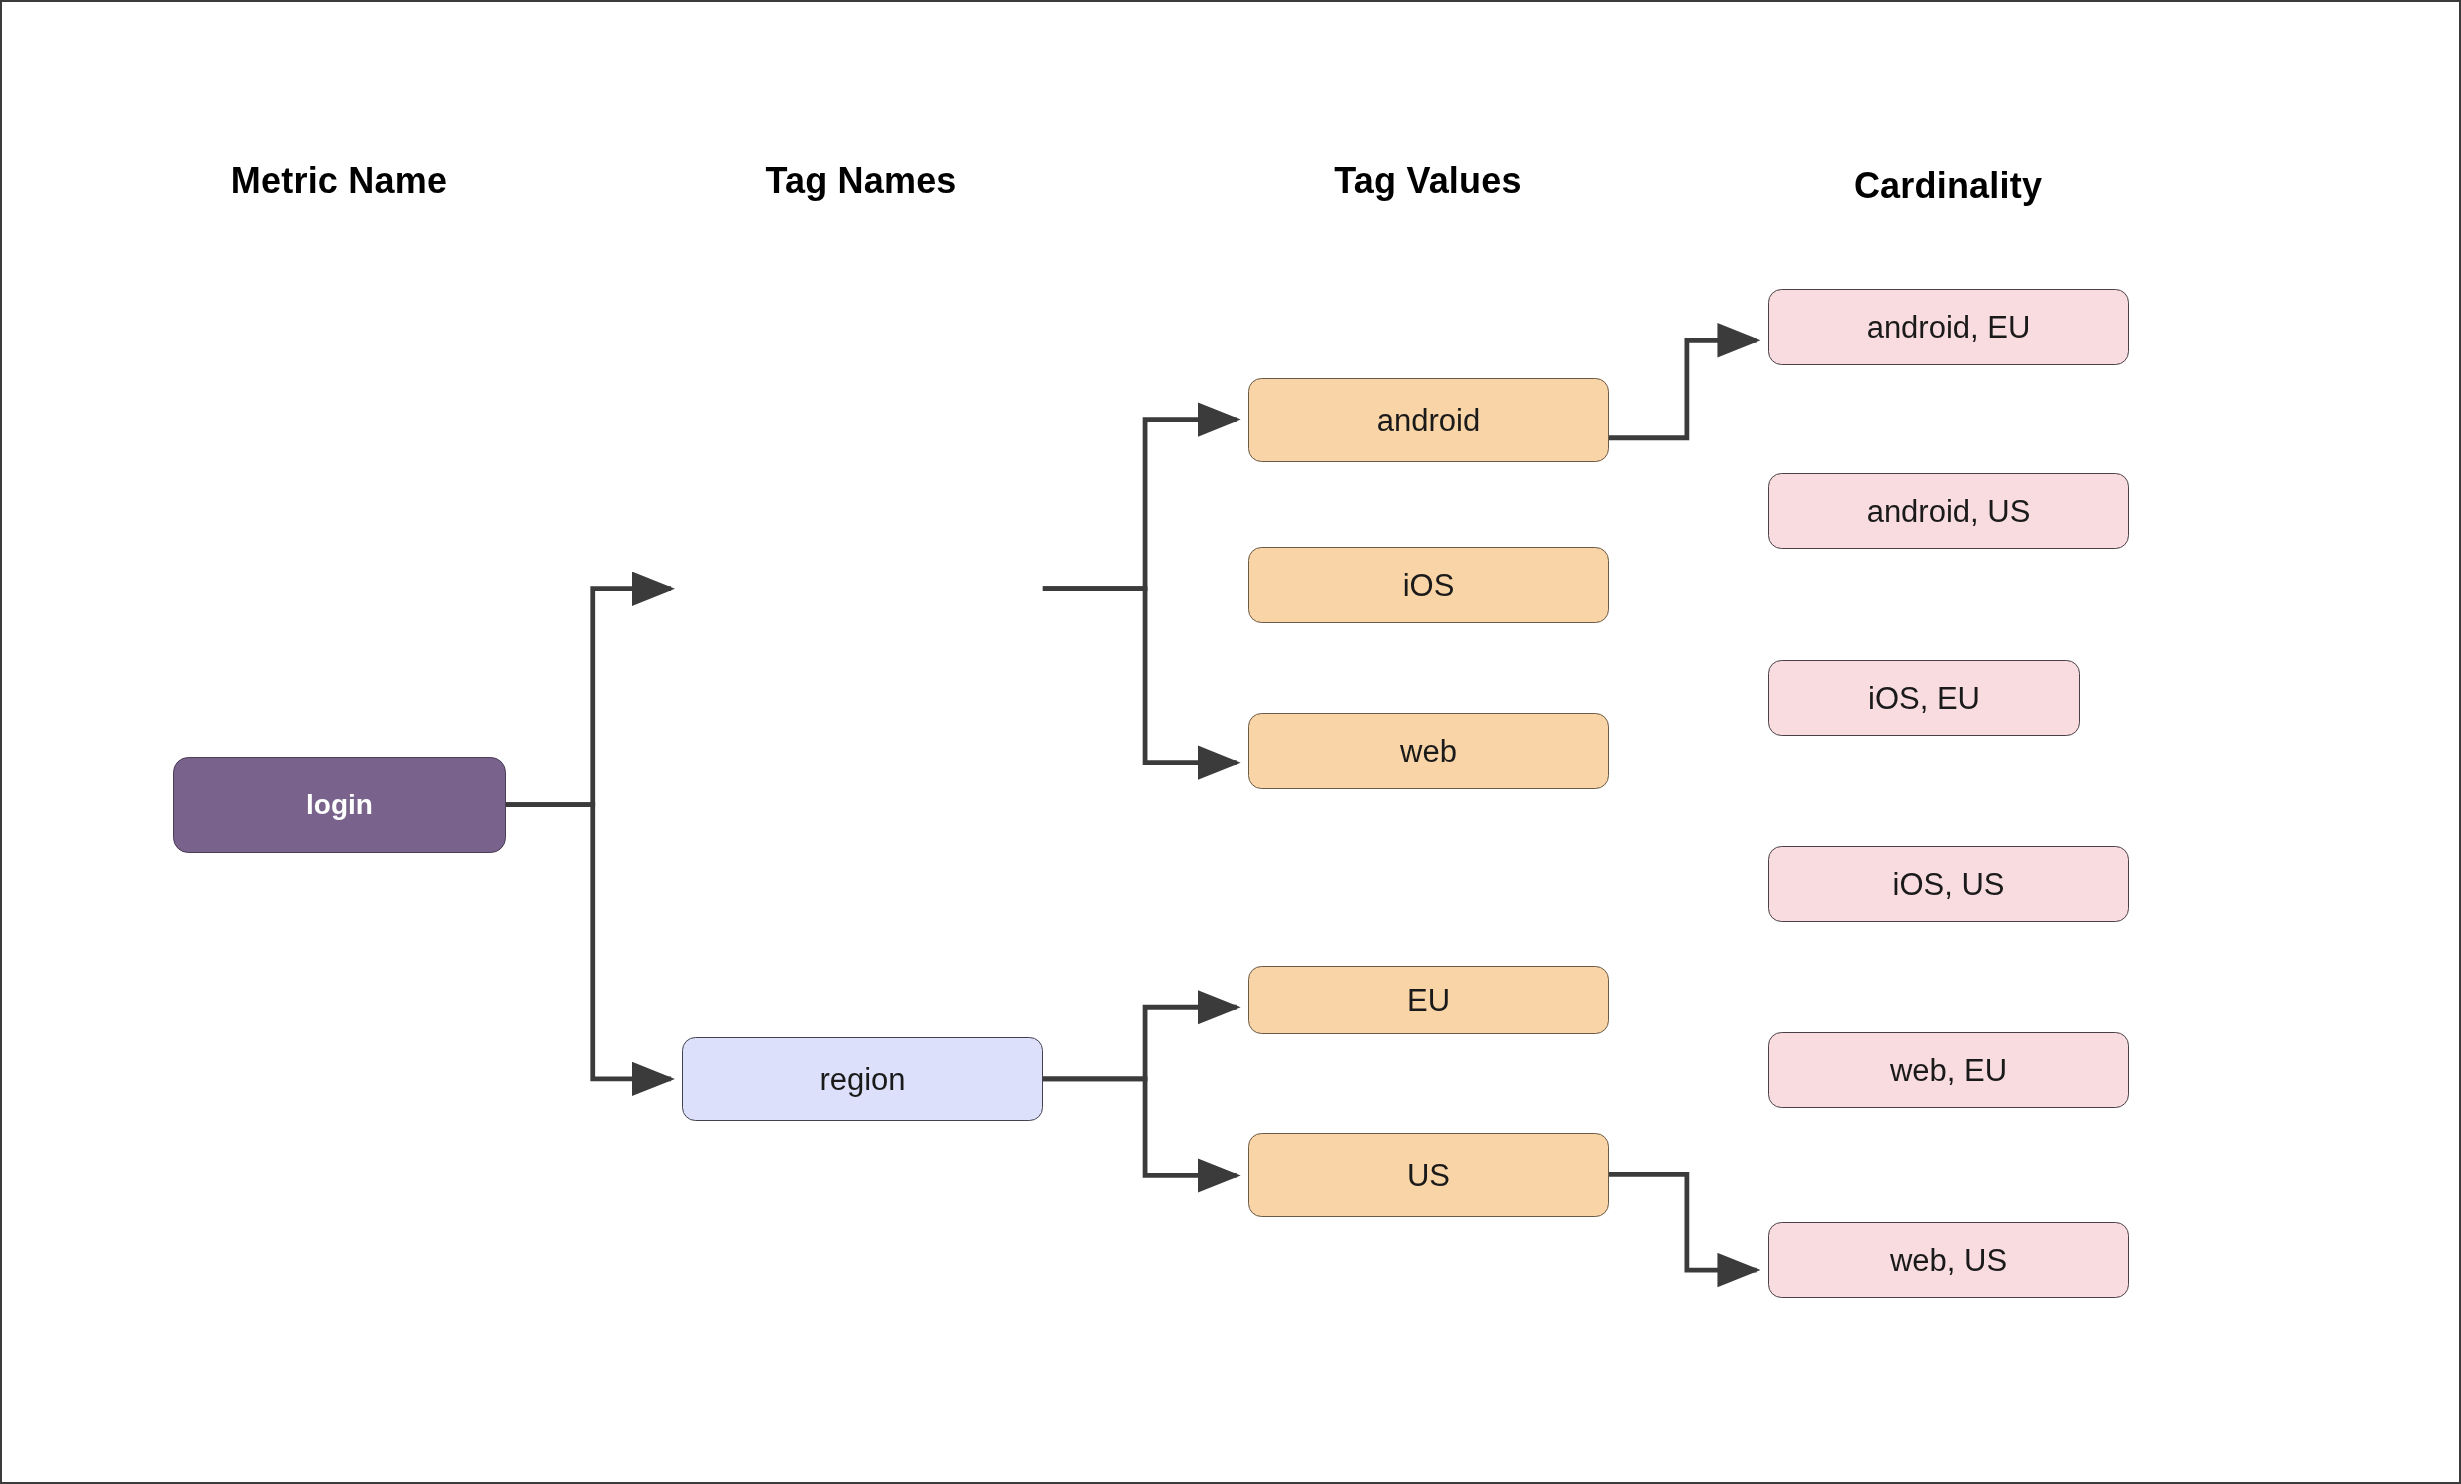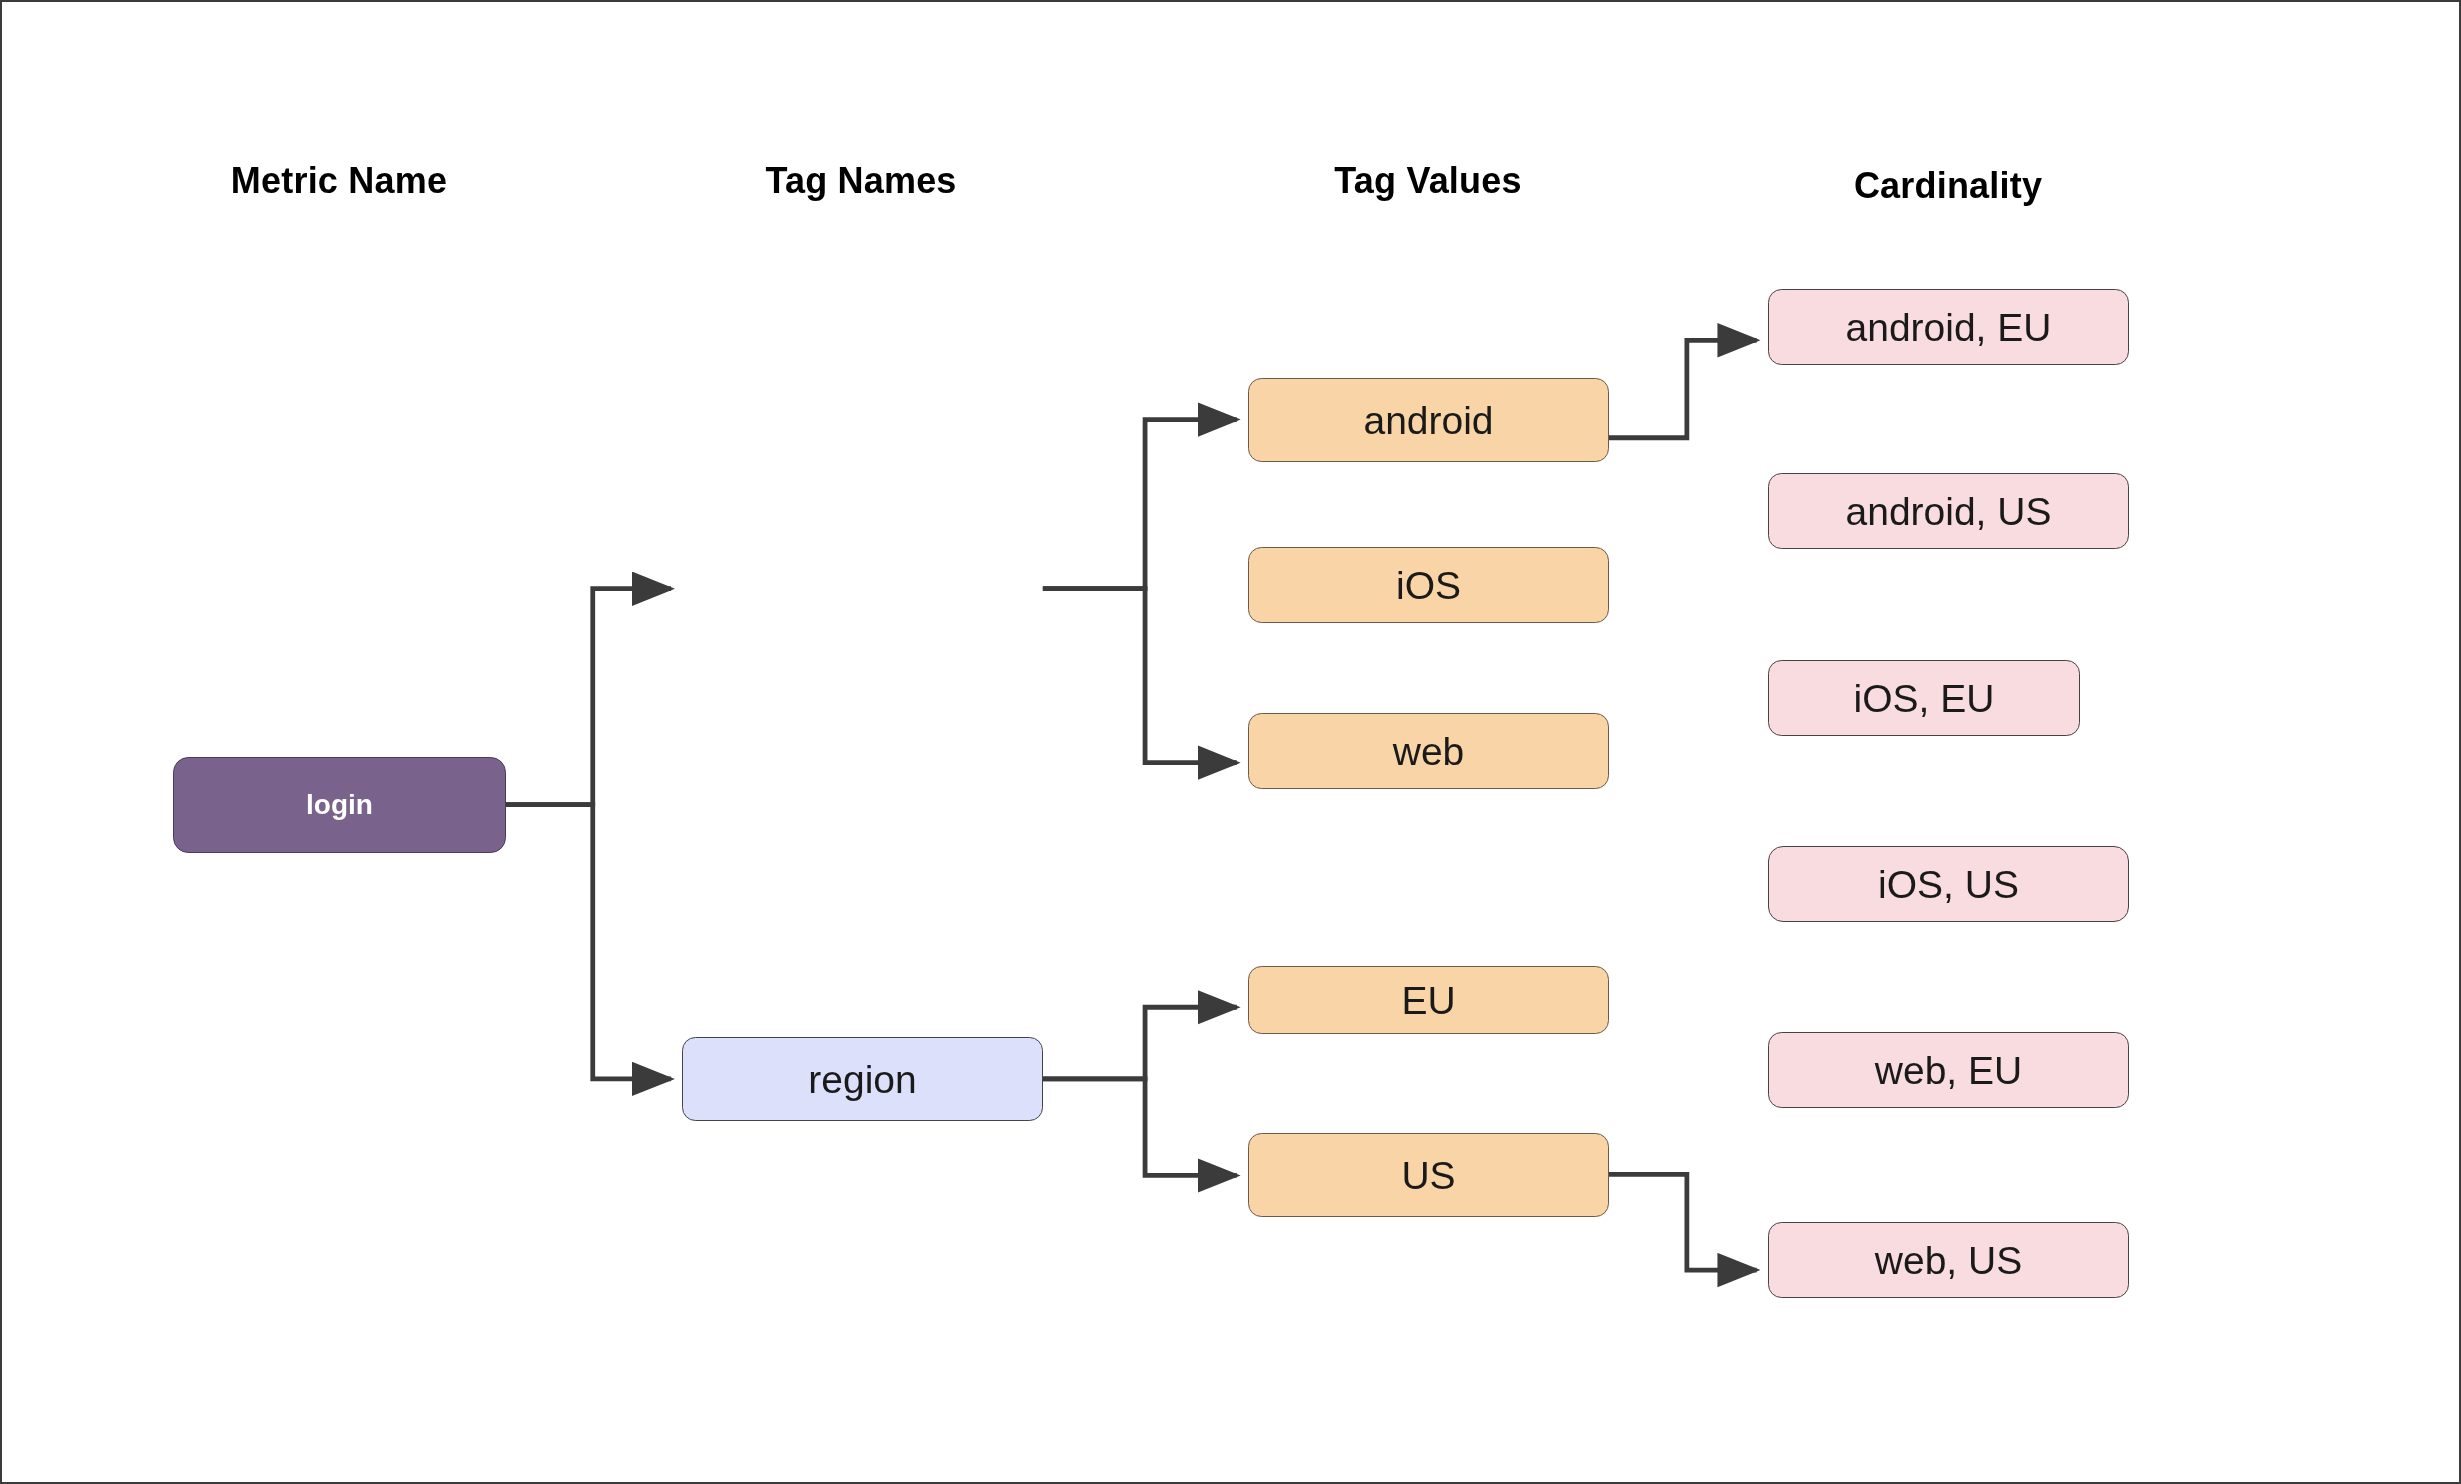--- a/index.html
+++ b/index.html
@@ -37,21 +37,21 @@
     transform: translateX(-50%);
   }
   .node {
     position: absolute;
     box-sizing: border-box;
     display: flex;
     align-items: center;
     justify-content: center;
     border-radius: 13.4px;
     border: 1.9px solid #4a4248;
-    font-size: 39px;
+    font-size: 31px;
     color: #1a1a1a;
     text-align: center;
     line-height: 1;
   }
   .node.root {
     background: #79628C;
     border-color: #4a3d55;
     color: #ffffff;
     font-weight: bold;
     font-size: 28px;
@@ -112,18 +112,18 @@
 
   <div class="node tagvalue" style="left:1246px; top:545px; width:361px; height:76px;">iOS</div>
   <div class="node tagvalue" style="left:1246px; top:376px; width:361px; height:84px;">android</div>
   <div class="node tagvalue" style="left:1246px; top:711px; width:361px; height:76px;">web</div>
   <div class="node tagvalue" style="left:1246px; top:964px; width:361px; height:68px;">EU</div>
   <div class="node tagvalue" style="left:1246px; top:1131px; width:361px; height:84px;">US</div>
 
   <div class="node card" style="left:1766px; top:287px; width:361px; height:76px;">android, EU</div>
   <div class="node card" style="left:1766px; top:471px; width:361px; height:76px;">android, US</div>
   <div class="node card" style="left:1766px; top:658px; width:312px; height:76px;">iOS, EU</div>
-  <div class="node card" style="left:1766px; top:844px; width:361px; height:76px;border-radius:15px;">iOS, US</div>
+  <div class="node card" style="left:1766px; top:844px; width:361px; height:76px;">iOS, US</div>
   <div class="node card" style="left:1766px; top:1220px; width:361px; height:76px;">web, US</div>
   <div class="node card" style="left:1766px; top:1030px; width:361px; height:76px;">web, EU</div>
 
 </div>
 
 
 </body></html>

